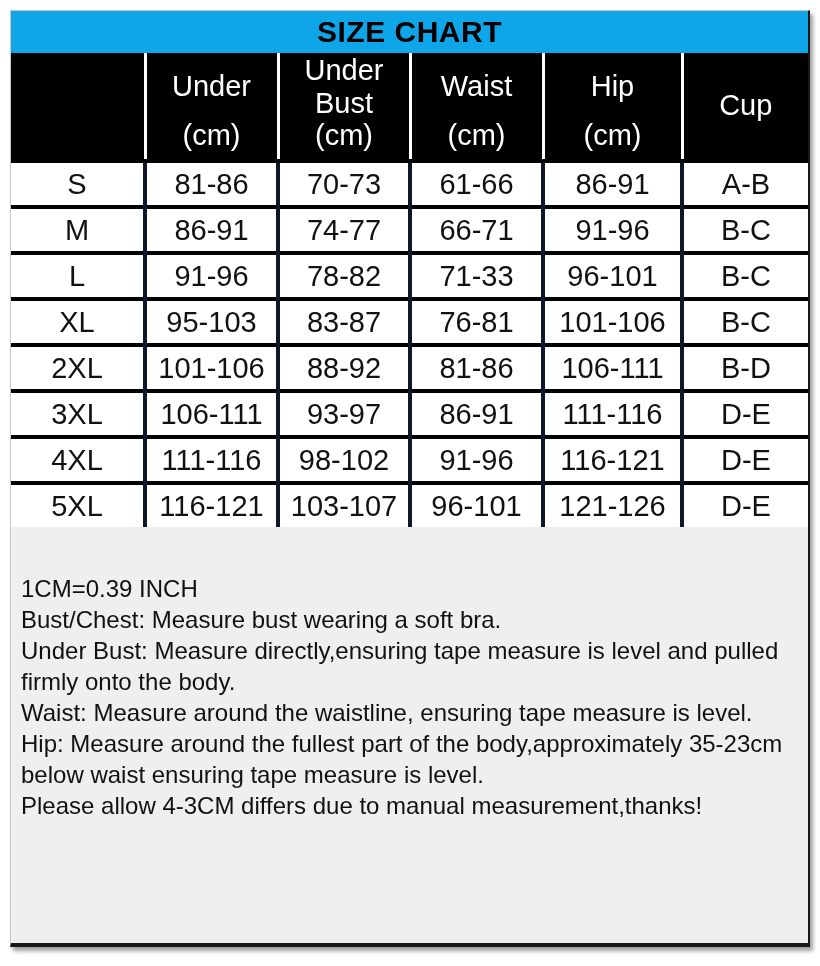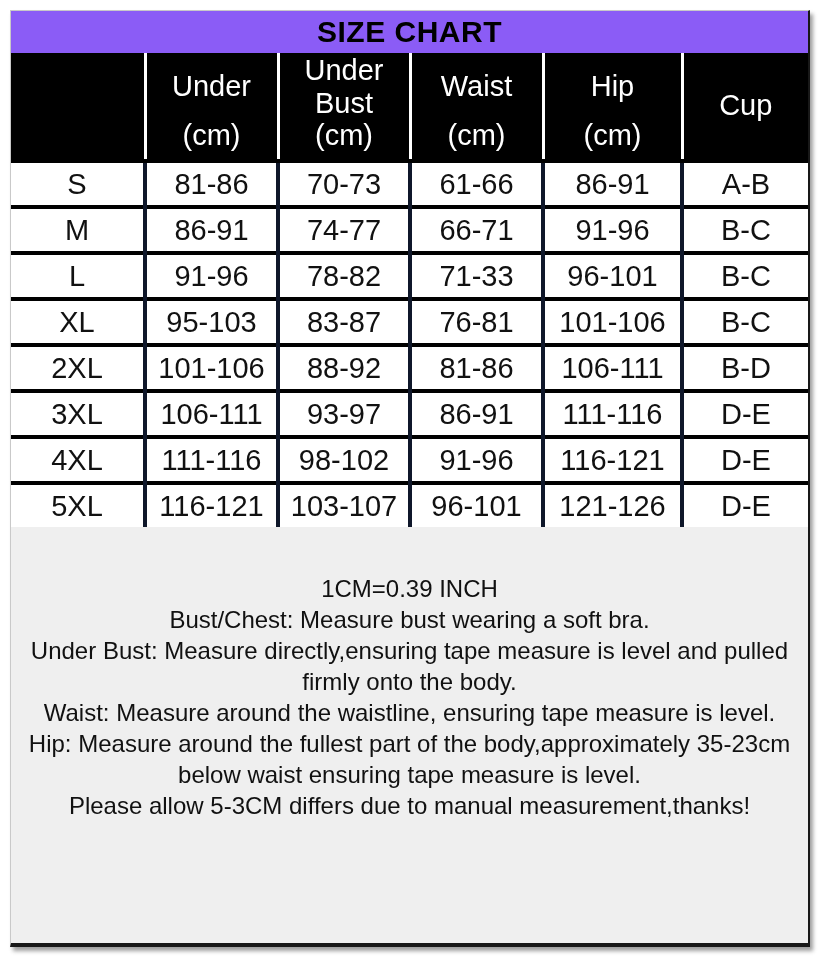--- a/index.html
+++ b/index.html
@@ -25,21 +25,21 @@
     border-bottom: 4px solid #181818;
     box-shadow: 3px 4px 4px rgba(0,0,0,0.38);
     display: flex;
     flex-direction: column;
   }
   .title-bar {
     height: 42px;
     display: flex;
     align-items: center;
     justify-content: center;
-    background: #8b5cf6;
+    background: #0ea5e9;
     flex: 0 0 auto;
   }
   .title-bar .title {
     font-size: 30px;
     font-weight: bold;
     letter-spacing: 0.5px;
     color: #000000;
   }
   table.size-table {
     border-collapse: collapse;
@@ -85,21 +85,20 @@
     font-size: 29px;
     height: 42px;
     border-top: 4px solid #000000;
     border-left: 4px solid #0f172a;
     padding: 0;
   }
   table.size-table td.first { border-left: none; }
   .notes {
     flex: 1 1 auto;
     background: #efefef;
-    text-align: center;
     padding: 46px 10px 0 10px;
     box-sizing: border-box;
   }
   .note-line {
     font-size: 24px;
     line-height: 31px;
     white-space: pre-wrap;
     color: #111111;
   }
 </style>
@@ -222,16 +221,16 @@
       </tr>
     </tbody>
   </table>
 
   <div class="notes">
     <div class="note-line">1CM=0.39 INCH</div>
     <div class="note-line">Bust/Chest: Measure bust wearing a soft bra.</div>
     <div class="note-line">Under Bust: Measure directly,ensuring tape measure is level and pulled firmly onto the body.</div>
     <div class="note-line">Waist: Measure around the waistline, ensuring tape measure is level.</div>
     <div class="note-line">Hip: Measure around the fullest part of the body,approximately 35-23cm below waist ensuring tape measure is level.</div>
-    <div class="note-line">Please allow 5-3CM differs due to manual measurement,thanks!</div>
+    <div class="note-line">Please allow 4-3CM differs due to manual measurement,thanks!</div>
   </div>
 
 </div>
 
 </body></html>

